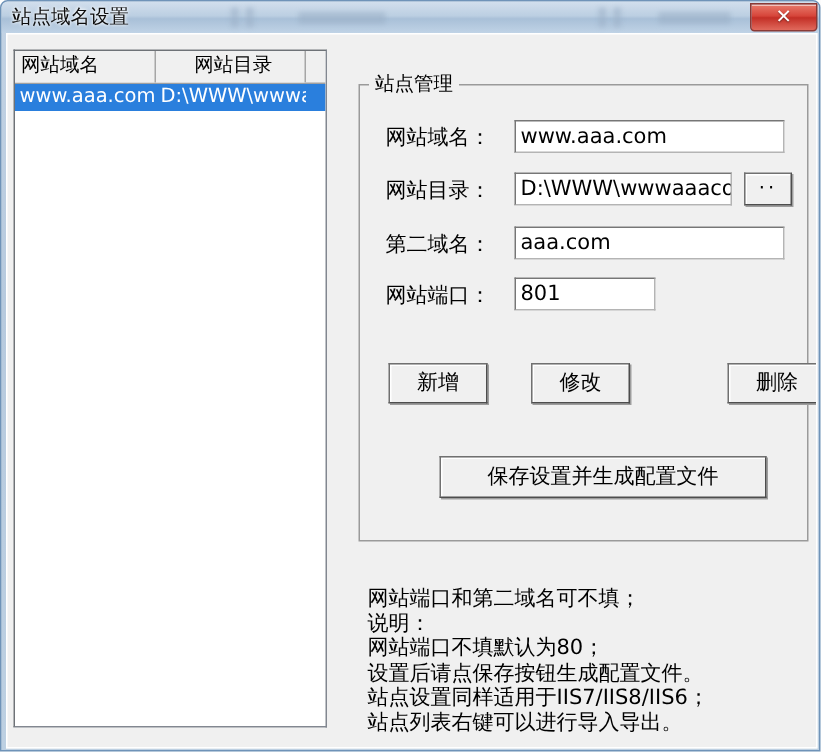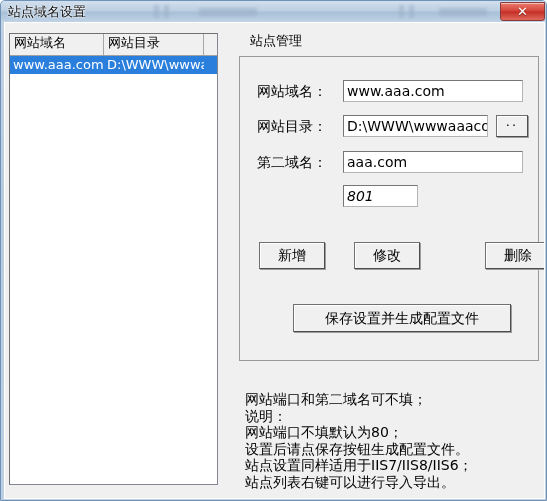--- a/index.html
+++ b/index.html
@@ -112,24 +112,23 @@
     box-sizing: border-box;
     height: 21px;
     line-height: 20px;
     padding-left: 4px;
     font-size: 13px;
     color: #000000;
     background: #f0f0f0;
     border-right: 1px solid #a6a6a6;
     white-space: nowrap;
     overflow: hidden;
-    font-family: Liberation Mono, monospace;
   }
   .col-w1 { width: 94px; }
-  .col-w2 { width: 100px; }
+  .col-w2 { width: 100px; text-align: center; }
   #list-body { position: relative; }
   .list-row {
     display: flex;
     height: 18px;
   }
   .list-row.selected { background: #2a7fdd; }
   .cell {
     box-sizing: border-box;
     height: 18px;
     line-height: 17px;
@@ -146,21 +145,21 @@
   #groupbox {
     position: absolute;
     left: 234px; top: 33px;
     width: 300px;
     height: 305px;
     box-sizing: border-box;
     border: 1px solid #9a9a9a;
   }
   #groupbox-title {
     position: absolute;
-    left: 241px; top: 10px;
+    left: 241px; top: 26px;
     padding: 0 4px;
     background: #f0f0f0;
     font-size: 13px;
     color: #000000;
     line-height: 15px;
     white-space: nowrap;
   }
 
   
   .form-row {
@@ -190,21 +189,21 @@
     line-height: 20px;
     padding-left: 3px;
     color: #000000;
     white-space: nowrap;
     overflow: hidden;
     font-family: "DejaVu Sans", sans-serif;
   }
   #tb-domain  { left: 86px; width: 180px; }
   #tb-dir     { left: 86px; width: 145px; }
   #tb-second  { left: 86px; width: 180px; }
-  #tb-port    { left: 86px; width: 75px; font-style: italic; }
+  #tb-port    { left: 86px; width: 94px; }
 
   #browse-button {
     position: absolute;
     left: 239px; top: 0;
     width: 32px; height: 22px;
     box-sizing: border-box;
     background: #f0f0f0;
     border: 1px solid #707070;
     border-right-color: #4d4d4d;
     border-bottom-color: #4d4d4d;
@@ -301,20 +300,21 @@
       <div class="textbox" id="tb-dir">D:\WWW\wwwaaacom</div>
       <div id="browse-button">··</div>
     </div>
 
     <div class="form-row" style="top:128px; width:270px;">
       <div class="field-label">第二域名：</div>
       <div class="textbox" id="tb-second">aaa.com</div>
     </div>
 
     <div class="form-row" style="top:162px; width:270px;">
+      <div class="field-label">网站端口：</div>
       <div class="textbox" id="tb-port">801</div>
     </div>
 
     <div class="btn btn-small" id="btn-add">新增</div>
     <div class="btn btn-small" id="btn-edit">修改</div>
     <div class="btn btn-small" id="btn-delete">删除</div>
     <div class="btn" id="btn-save">保存设置并生成配置文件</div>
 
     <div id="notes">
       <div>网站端口和第二域名可不填；</div>

